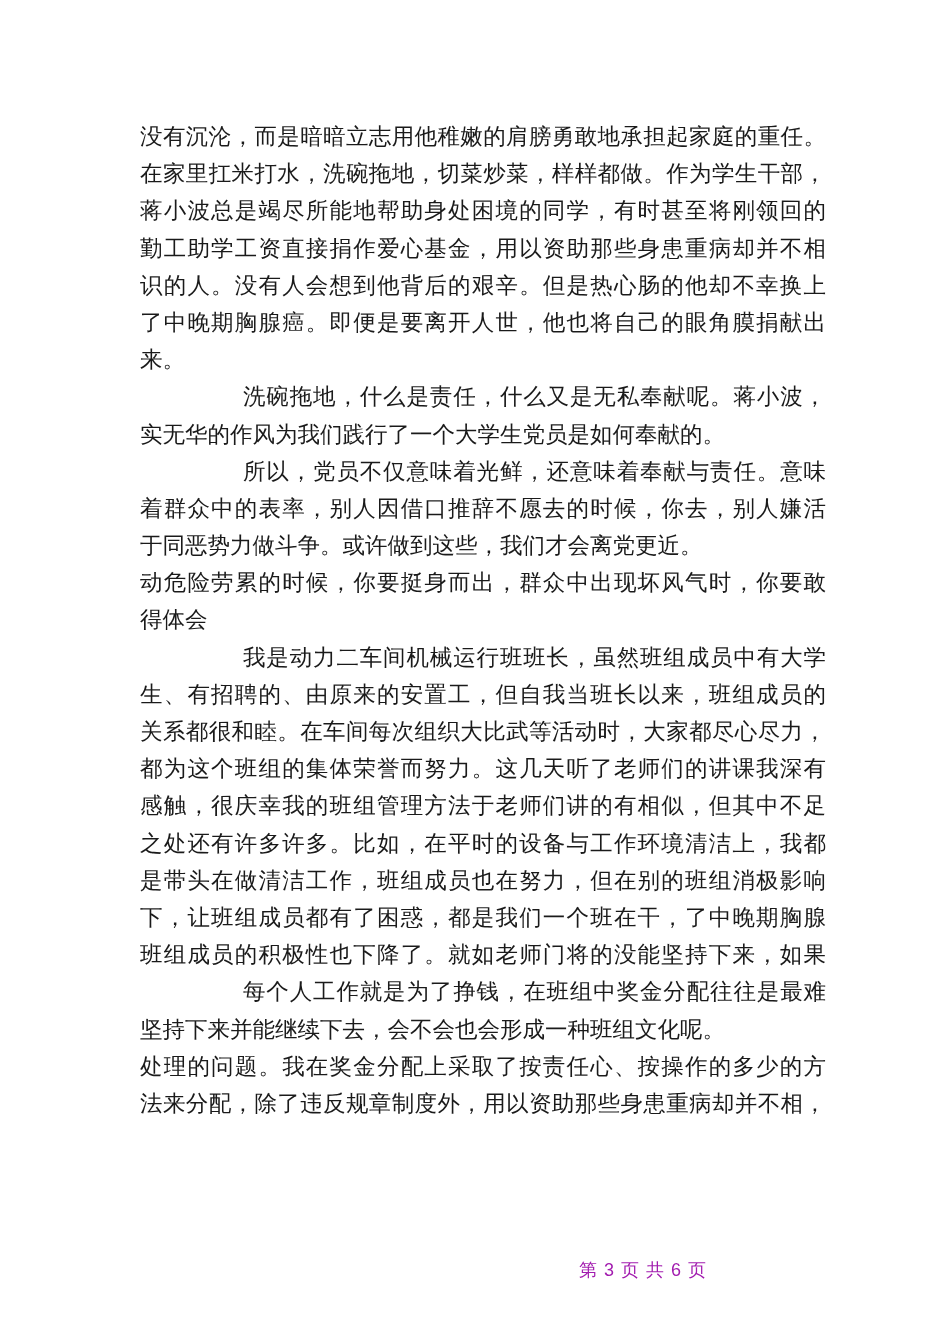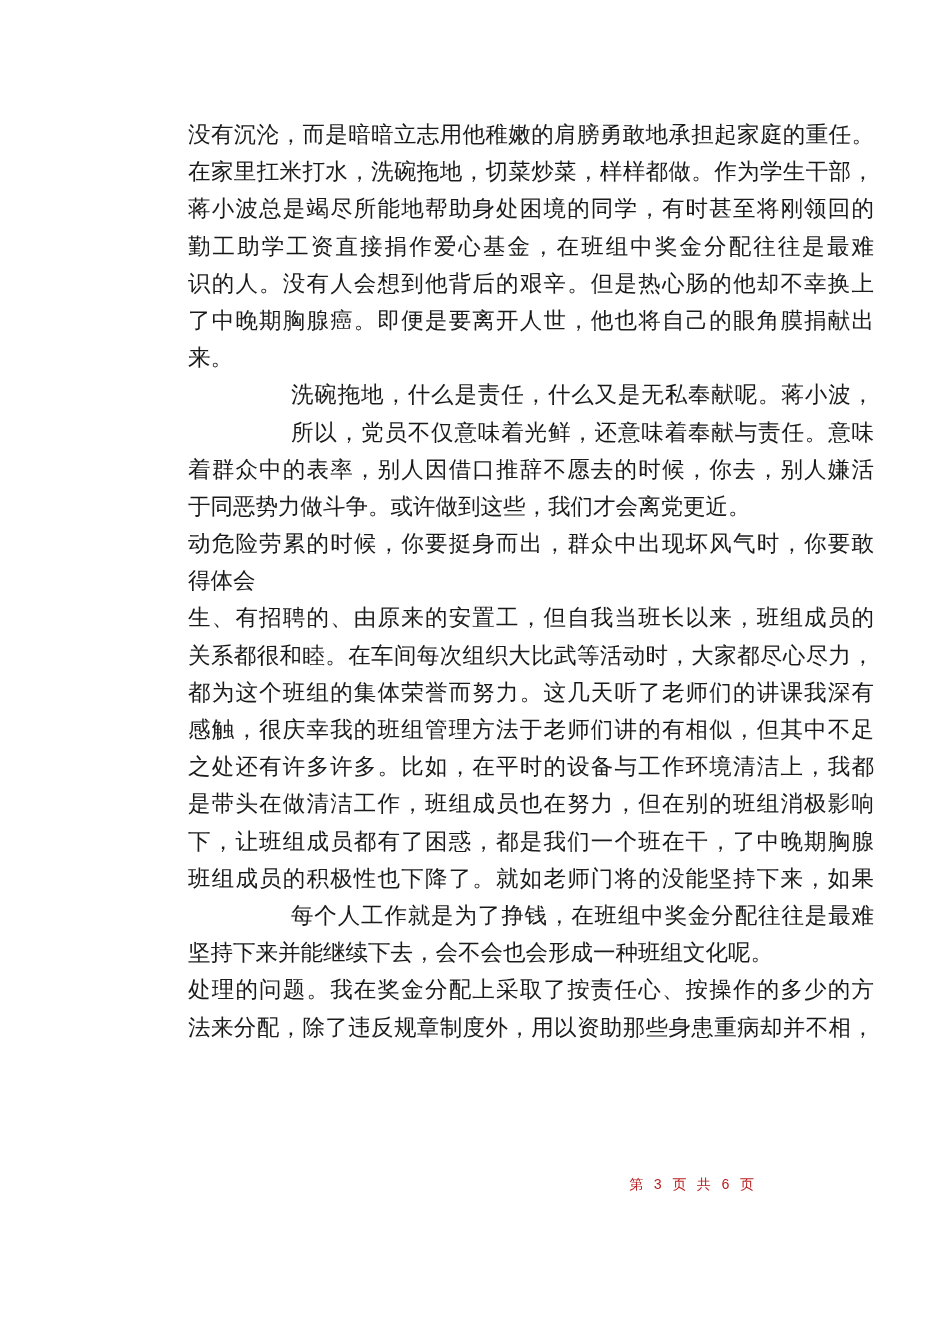--- a/index.html
+++ b/index.html
@@ -2,22 +2,21 @@
 <html><head>
 <meta charset="utf-8">
 <style>
   html, body { margin: 0; padding: 0; background: #ffffff; }
   .page {
     position: relative;
     width: 850px;
     height: 1344px;
     background: #ffffff;
     overflow: hidden;
-    font-family: Liberation Mono, monospace;
-    margin-left: 48px;
+    font-family: Liberation Sans, sans-serif;
   }
   .text-body {
     position: absolute;
     left: 140px;
     top: 118px;
     width: 686px;
   }
   .line {
     font-size: 22.5px;
     line-height: 37.2px;
@@ -30,45 +29,47 @@
   .line.fill {
     white-space: normal;
     text-align: justify;
     text-align-last: justify;
   }
   .line.indent {
     text-indent: 103px;
   }
   .footer {
     position: absolute;
-    top: 1176px;
+    top: 1258px;
     right: 143px;
-    font-size: 14px;
+    font-size: 18px;
     letter-spacing: 1px;
-    color: #b91c1c;
+    color: #a21caf;
   }
 </style>
 </head>
 <body>
 
 <div class="page">
   <div id="text-body" class="text-body">
       <div class="line fill">没有沉沦，而是暗暗立志用他稚嫩的肩膀勇敢地承担起家庭的重任。</div>
       <div class="line fill">在家里扛米打水，洗碗拖地，切菜炒菜，样样都做。作为学生干部，</div>
       <div class="line fill">蒋小波总是竭尽所能地帮助身处困境的同学，有时甚至将刚领回的</div>
-      <div class="line fill">勤工助学工资直接捐作爱心基金，在班组中奖金分配往往是最难</div>
+      <div class="line fill">勤工助学工资直接捐作爱心基金，用以资助那些身患重病却并不相</div>
       <div class="line fill">识的人。没有人会想到他背后的艰辛。但是热心肠的他却不幸换上</div>
       <div class="line fill">了中晚期胸腺癌。即便是要离开人世，他也将自己的眼角膜捐献出</div>
       <div class="line">来。</div>
       <div class="line indent fill">洗碗拖地，什么是责任，什么又是无私奉献呢。蒋小波，</div>
+      <div class="line">实无华的作风为我们践行了一个大学生党员是如何奉献的。</div>
       <div class="line indent fill">所以，党员不仅意味着光鲜，还意味着奉献与责任。意味</div>
       <div class="line fill">着群众中的表率，别人因借口推辞不愿去的时候，你去，别人嫌活</div>
       <div class="line">于同恶势力做斗争。或许做到这些，我们才会离党更近。</div>
       <div class="line fill">动危险劳累的时候，你要挺身而出，群众中出现坏风气时，你要敢</div>
       <div class="line">得体会</div>
+      <div class="line indent fill">我是动力二车间机械运行班班长，虽然班组成员中有大学</div>
       <div class="line fill">生、有招聘的、由原来的安置工，但自我当班长以来，班组成员的</div>
       <div class="line fill">关系都很和睦。在车间每次组织大比武等活动时，大家都尽心尽力，</div>
       <div class="line fill">都为这个班组的集体荣誉而努力。这几天听了老师们的讲课我深有</div>
       <div class="line fill">感触，很庆幸我的班组管理方法于老师们讲的有相似，但其中不足</div>
       <div class="line fill">之处还有许多许多。比如，在平时的设备与工作环境清洁上，我都</div>
       <div class="line fill">是带头在做清洁工作，班组成员也在努力，但在别的班组消极影响</div>
       <div class="line fill">下，让班组成员都有了困惑，都是我们一个班在干，了中晚期胸腺癌，</div>
       <div class="line fill">班组成员的积极性也下降了。就如老师门将的没能坚持下来，如果</div>
       <div class="line indent fill">每个人工作就是为了挣钱，在班组中奖金分配往往是最难</div>
       <div class="line">坚持下来并能继续下去，会不会也会形成一种班组文化呢。</div>

